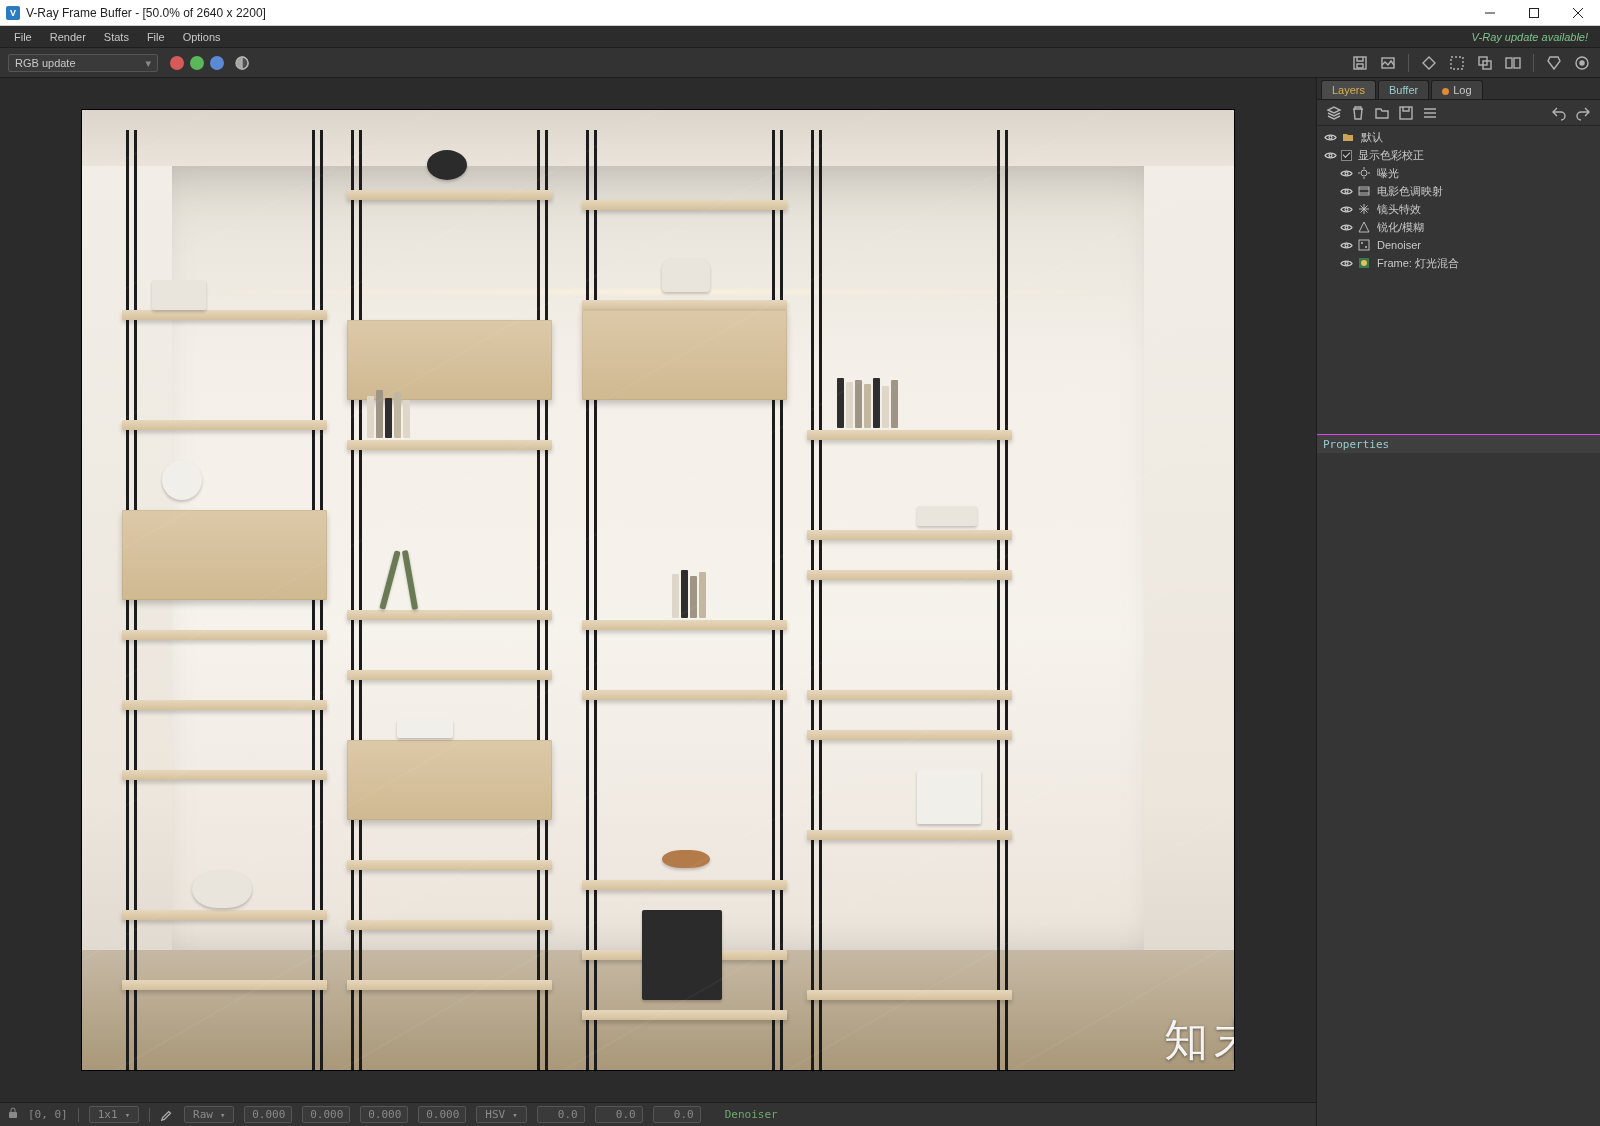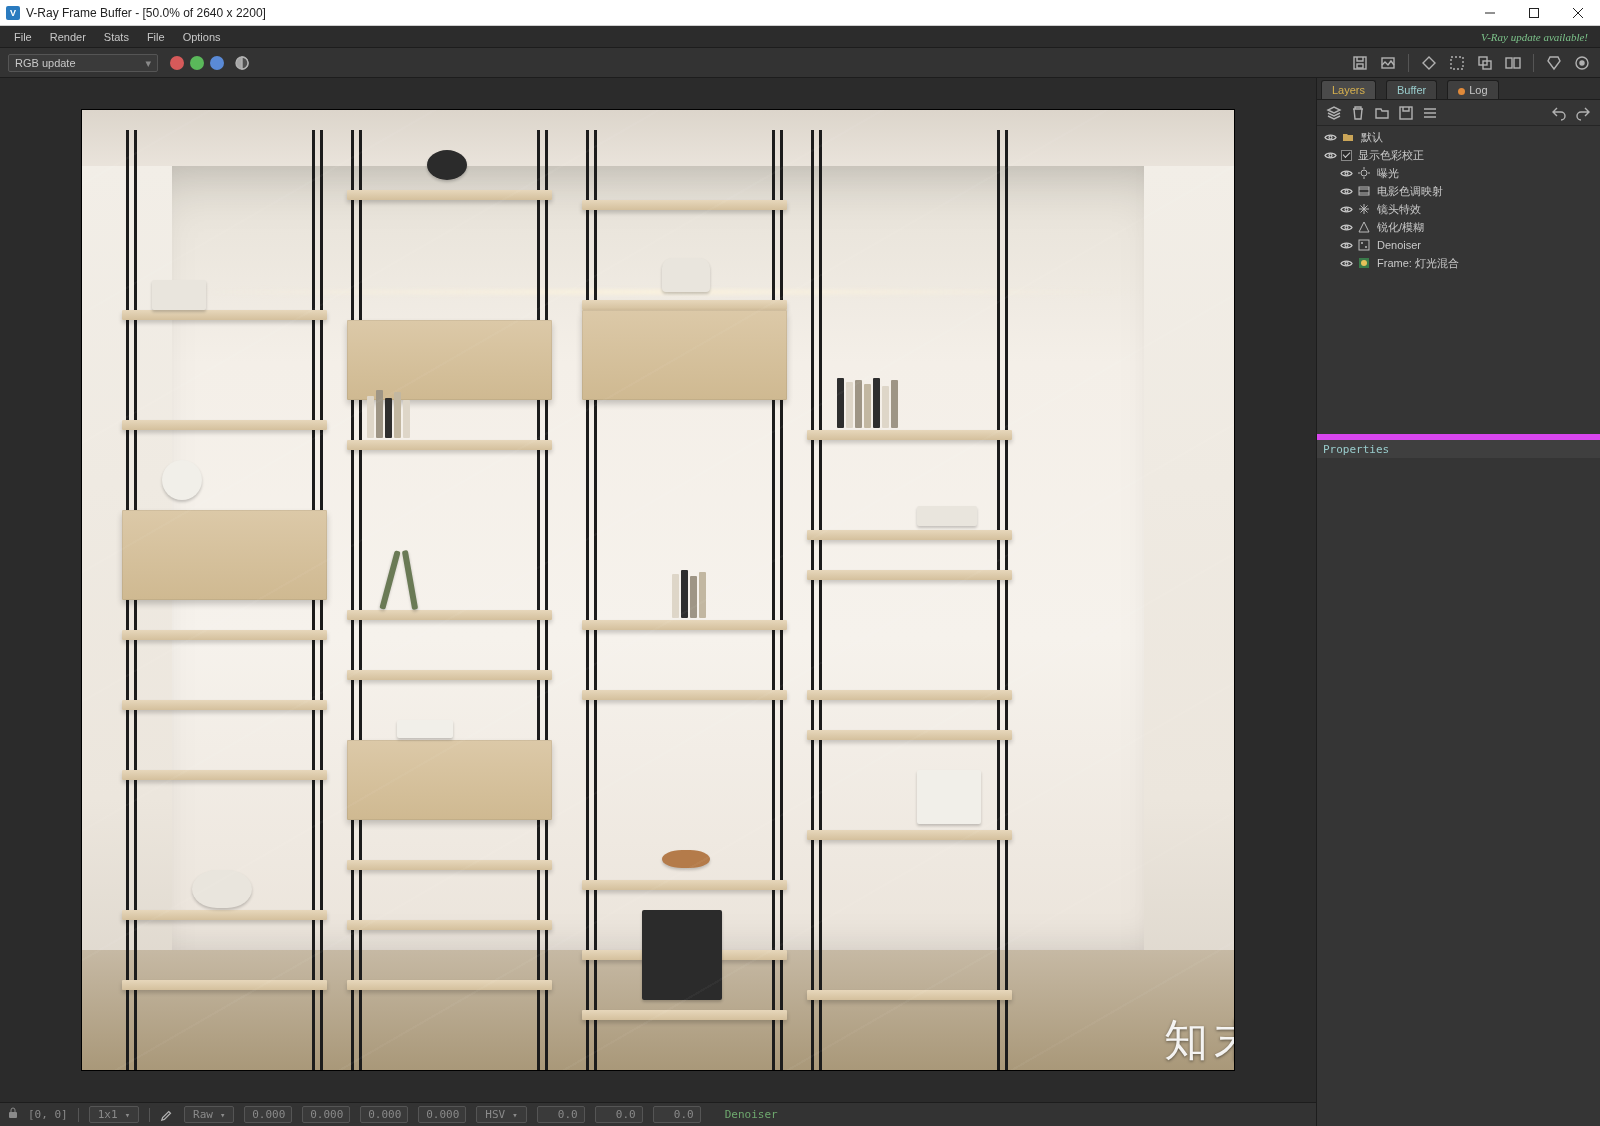--- a/index.html
+++ b/index.html
@@ -20,21 +20,21 @@
   .titlebar{height:26px;background:#fff;display:flex;align-items:center;padding:0 0 0 6px;border-bottom:1px solid #d0d0d0;}
   .titlebar *{color:#222;}
   .app-icon{width:14px;height:14px;background:#2a7bbf;border-radius:2px;margin-right:6px;display:flex;align-items:center;justify-content:center;color:#fff;font-size:9px;font-weight:bold;}
   .title-text{flex:0 0 auto;font-size:12px;}
   .titlebar .spacer{flex:1;}
   .winbtn{width:44px;height:26px;display:flex;align-items:center;justify-content:center;}
   .winbtn svg{width:10px;height:10px;stroke:#222;stroke-width:1;fill:none;}
   
   .menubar{height:22px;background:#2c2c2c;display:flex;align-items:center;padding:0 6px;gap:2px;border-bottom:1px solid #1d1d1d;}
   .menu-item{padding:3px 8px;border-radius:2px;}
-  .update-msg{margin-left:auto;color:#7cc38a;font-style:italic;padding-right:6px;font-family:Liberation Serif, serif;}
+  .update-msg{margin-left:auto;color:#7cc38a;font-style:italic;padding-right:6px;}
   
   .toolbar{height:30px;background:var(--bg1);display:flex;align-items:center;padding:0 8px;gap:8px;border-bottom:1px solid #1d1d1d;}
   .channel-select{background:var(--bg2);border:1px solid #555;border-radius:2px;padding:2px 20px 2px 6px;min-width:150px;position:relative;}
   .channel-select:after{content:"▾";position:absolute;right:6px;top:2px;color:var(--txt-dim);}
   .rgb-dots{display:flex;gap:6px;margin-left:4px;}
   .dot{width:14px;height:14px;border-radius:50%;}
   .dot.r{background:#d65a5a;} .dot.g{background:#5ab85a;} .dot.b{background:#5a8ad6;}
   .tool-ico{width:20px;height:20px;display:flex;align-items:center;justify-content:center;opacity:.85;}
   .tool-ico svg{width:16px;height:16px;stroke:var(--txt);fill:none;stroke-width:1.4;}
   .tool-ico.filled svg{fill:var(--txt);}
@@ -78,39 +78,39 @@
   .statusbar *{color:var(--txt-dim);font-family:Consolas,monospace;font-size:11px;}
   .stat-box{background:var(--bg2);border:1px solid #555;border-radius:2px;padding:1px 8px;display:flex;align-items:center;gap:4px;}
   .stat-box:after{content:"▾";margin-left:3px;font-size:9px;}
   .lock-ico svg{width:10px;height:12px;fill:var(--txt-dim);}
   .num-field{background:var(--bg2);border:1px solid #555;border-radius:2px;padding:1px 6px;min-width:48px;text-align:right;}
   .stat-sep{width:1px;height:14px;background:#555;}
   .status-msg{margin-left:14px;color:#6ea86e;}
 
   
   .sidepanel{width:284px;background:#353535;border-left:1px solid #1d1d1d;display:flex;flex-direction:column;}
-  .sp-tabs{height:22px;display:flex;align-items:flex-end;background:#2f2f2f;border-bottom:1px solid #1d1d1d;padding-left:4px;gap:10px;}
+  .sp-tabs{height:22px;display:flex;align-items:flex-end;background:#2f2f2f;border-bottom:1px solid #1d1d1d;padding-left:4px;gap:2px;}
   .sp-tab{padding:3px 10px;background:#3f3f3f;border-radius:3px 3px 0 0;border:1px solid #1d1d1d;border-bottom:none;color:#9cc;}
   .sp-tab.active{background:#4a4a4a;color:#d6b04e;}
   .sp-tab .badge{width:7px;height:7px;background:#e08a3a;border-radius:50%;display:inline-block;margin-right:4px;vertical-align:middle;}
   .sp-toolbar{height:26px;display:flex;align-items:center;gap:6px;padding:0 8px;border-bottom:1px solid #252525;}
   .sp-toolbar .tool-ico{width:18px;height:18px;}
   .sp-toolbar .spacer{flex:1;}
   .layer-list{padding:2px 0;}
   .layer-row{display:flex;align-items:center;height:18px;padding:0 6px;gap:4px;}
   .layer-row.child{padding-left:22px;}
   .eye{width:14px;height:14px;display:flex;align-items:center;justify-content:center;}
   .eye svg{width:13px;height:9px;stroke:var(--txt);fill:none;stroke-width:1.3;}
   .node-ico{width:14px;height:14px;display:flex;align-items:center;justify-content:center;}
   .node-ico svg{width:12px;height:12px;}
   .chk{width:11px;height:11px;border:1px solid #888;display:flex;align-items:center;justify-content:center;background:#2b2b2b;}
   .chk.on:after{content:"";width:6px;height:3px;border:1.5px solid #ccc;border-top:none;border-right:none;transform:rotate(-45deg);margin-top:-2px;}
   .layer-label{margin-left:2px;white-space:nowrap;overflow:hidden;text-overflow:ellipsis;}
   .sp-gap{flex:0 0 160px;}
-  .sp-props{border-top:6px solid #d946ef;}
+  .sp-props{border-top:1px solid #d946ef;}
   .sp-props-hdr{height:18px;background:#3f3f3f;display:flex;align-items:center;padding:0 6px;color:#9cc;font-family:Consolas,monospace;}
   .sp-flex{flex:1;}
 </style>
 </head>
 <body>
 
 <div class="titlebar">
   <div class="app-icon">V</div>
   <div class="title-text">V-Ray Frame Buffer - [50.0% of 2640 x 2200]</div>
   <div class="spacer"></div>

